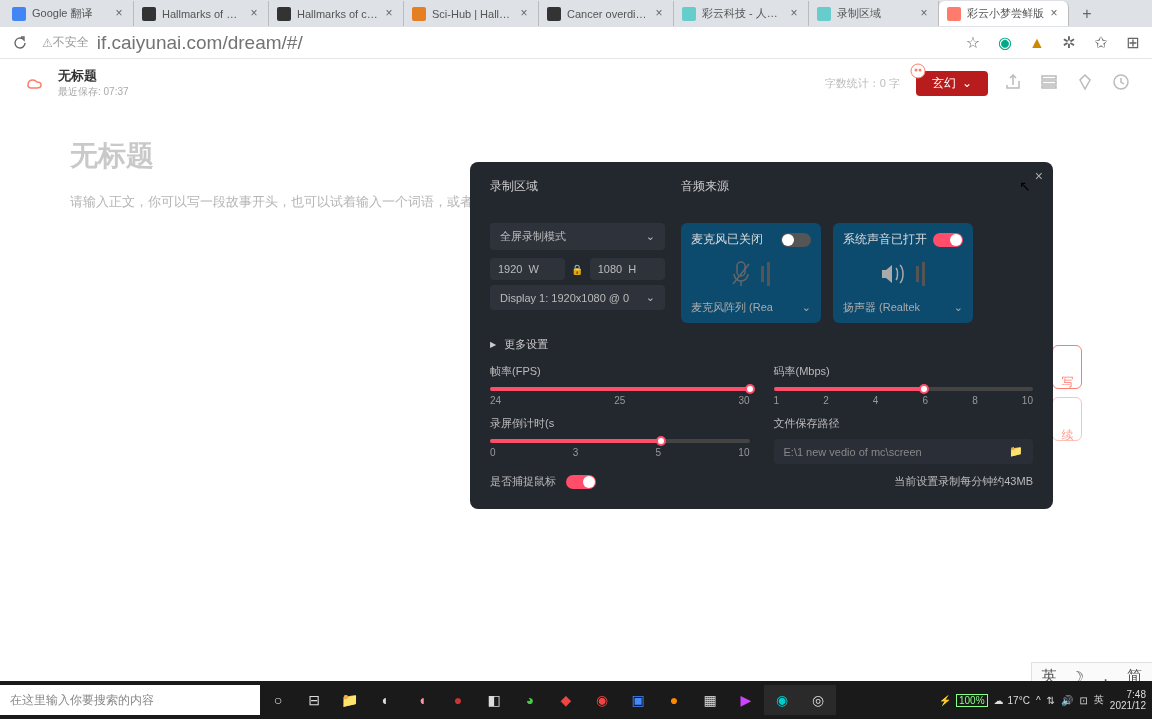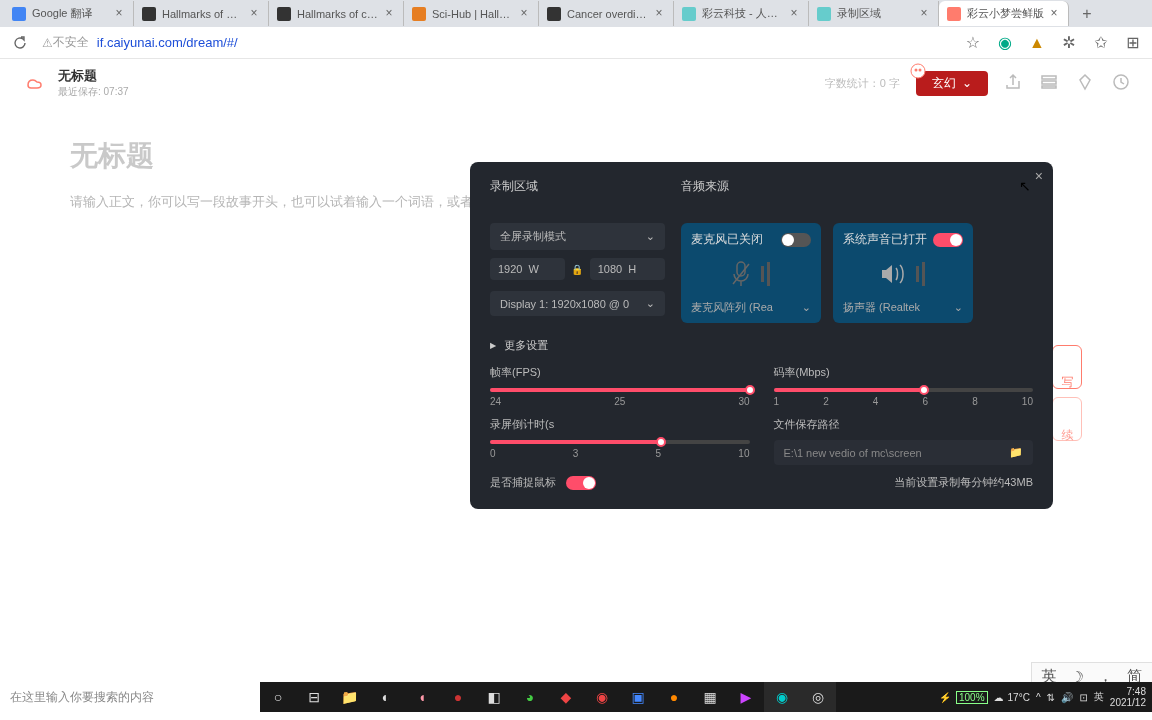--- a/index.html
+++ b/index.html
@@ -10,21 +10,21 @@
 .tab{display:flex;align-items:center;height:25px;padding:0 8px;min-width:130px;max-width:135px;font-size:11px;color:#555;border-right:1px solid #bbb;position:relative}
 .tab.active{background:#fff;border-top-left-radius:6px;border-top-right-radius:6px}
 .tab .fav{width:14px;height:14px;margin-right:6px;flex-shrink:0;border-radius:2px}
 .tab .title{white-space:nowrap;overflow:hidden;text-overflow:ellipsis;flex:1}
 .tab .close{width:12px;height:12px;font-size:12px;color:#666;margin-left:4px;flex-shrink:0;text-align:center;line-height:10px}
 .newtab{width:24px;height:24px;display:flex;align-items:center;justify-content:center;font-size:16px;color:#666;margin-left:6px}
 
 .addrbar{height:32px;background:#fff;display:flex;align-items:center;padding:0 10px;border-bottom:1px solid #e6e6e6}
 .addrbar .reload{width:20px;height:20px;margin-right:12px;display:flex;align-items:center;justify-content:center}
 .addrbar .security{font-size:12px;color:#999;margin-right:8px;display:flex;align-items:center}
-.addrbar .url{flex:1;font-size:13px;color:#1d4ed8}
+.addrbar .url{flex:1;font-size:19px;color:#737373}
 .addrbar .right-icons{display:flex;gap:14px;align-items:center}
 .addrbar .ic{width:18px;height:18px;display:flex;align-items:center;justify-content:center;color:#666}
 
 
 .app-header{height:48px;display:flex;align-items:center;padding:0 20px;justify-content:space-between}
 .app-left{display:flex;align-items:center;gap:10px}
 .app-logo{width:28px;height:28px;border-radius:6px;display:flex;align-items:center;justify-content:center}
 .doc-info{display:flex;flex-direction:column}
 .doc-title{font-size:13px;font-weight:bold;color:#333}
 .doc-time{font-size:10px;color:#aaa}
@@ -45,21 +45,21 @@
 
 .modal{position:absolute;left:470px;top:162px;width:583px;height:347px;background:#23272e;border-radius:8px;padding:16px 20px;color:#ddd;font-size:12px}
 .modal-close{position:absolute;top:6px;right:10px;color:#aaa;font-size:14px;cursor:pointer}
 .modal-grid{display:flex;gap:16px}
 .col-left{width:175px}
 .col-mid{width:290px;display:flex;gap:14px}
 .col-right{flex:1;display:flex;flex-direction:column;align-items:center}
 
 .section-label{color:#ccc;font-size:12px;margin-bottom:28px}
 .dropdown{background:#2e333b;border-radius:4px;padding:6px 10px;font-size:11px;color:#bbb;display:flex;justify-content:space-between;align-items:center;margin-bottom:8px}
-.dim-row{display:flex;gap:6px;align-items:center;margin-bottom:11px}
+.dim-row{display:flex;gap:6px;align-items:center;margin-bottom:5px}
 .dim-box{background:#2e333b;border-radius:4px;padding:5px 8px;font-size:11px;color:#bbb;display:flex;gap:6px;align-items:center;flex:1}
 .lock{color:#888;font-size:10px}
 
 .audio-box{background:#0c4a6e;border-radius:6px;padding:8px 10px;width:140px}
 .audio-head{display:flex;justify-content:space-between;align-items:center;margin-bottom:6px}
 .toggle{width:30px;height:14px;background:#555;border-radius:7px;position:relative}
 .toggle.on{background:#ff4d6a}
 .toggle .knob{width:12px;height:12px;background:#fff;border-radius:50%;position:absolute;top:1px;left:1px}
 .toggle.on .knob{left:17px}
 .audio-icon{height:40px;display:flex;align-items:center;justify-content:center;gap:10px;color:#888}
@@ -85,21 +85,21 @@
 .path-input{background:#2a2e36;border-radius:4px;padding:6px 10px;font-size:11px;color:#888;font-family:monospace;display:flex;justify-content:space-between;align-items:center;margin-top:6px}
 
 .footer-row{display:flex;justify-content:space-between;align-items:center;margin-top:10px;font-size:11px;color:#bbb}
 
 .cursor{position:absolute;left:1019px;top:178px;font-size:14px;color:#000;pointer-events:none}
 
 
 .ime-bar{position:absolute;bottom:30px;right:0;height:28px;display:flex;align-items:center;gap:14px;padding:0 10px;font-size:15px;color:#555;border-top:1px solid #e0e0e0;border-left:1px solid #e0e0e0;background:#fafafa}
 
 
-.taskbar{position:absolute;bottom:8px;left:0;right:0;height:30px;background:#1a1a1a;display:flex;align-items:center}
+.taskbar{position:absolute;bottom:1px;left:0;right:0;height:38px;background:#1a1a1a;display:flex;align-items:center}
 .searchbox{width:260px;height:30px;background:#fff;display:flex;align-items:center;padding:0 10px;font-size:12px;color:#888}
 .task-icons{display:flex;align-items:center;height:30px}
 .tic{width:36px;height:30px;display:flex;align-items:center;justify-content:center;color:#ddd;font-size:14px}
 .tray{margin-left:auto;display:flex;align-items:center;gap:6px;padding-right:6px;color:#ddd;font-size:10px}
 .tray .tbox{display:flex;align-items:center;gap:4px}
 .clock{text-align:right;line-height:1.1}
 </style>
 </head>
 <body>
 

